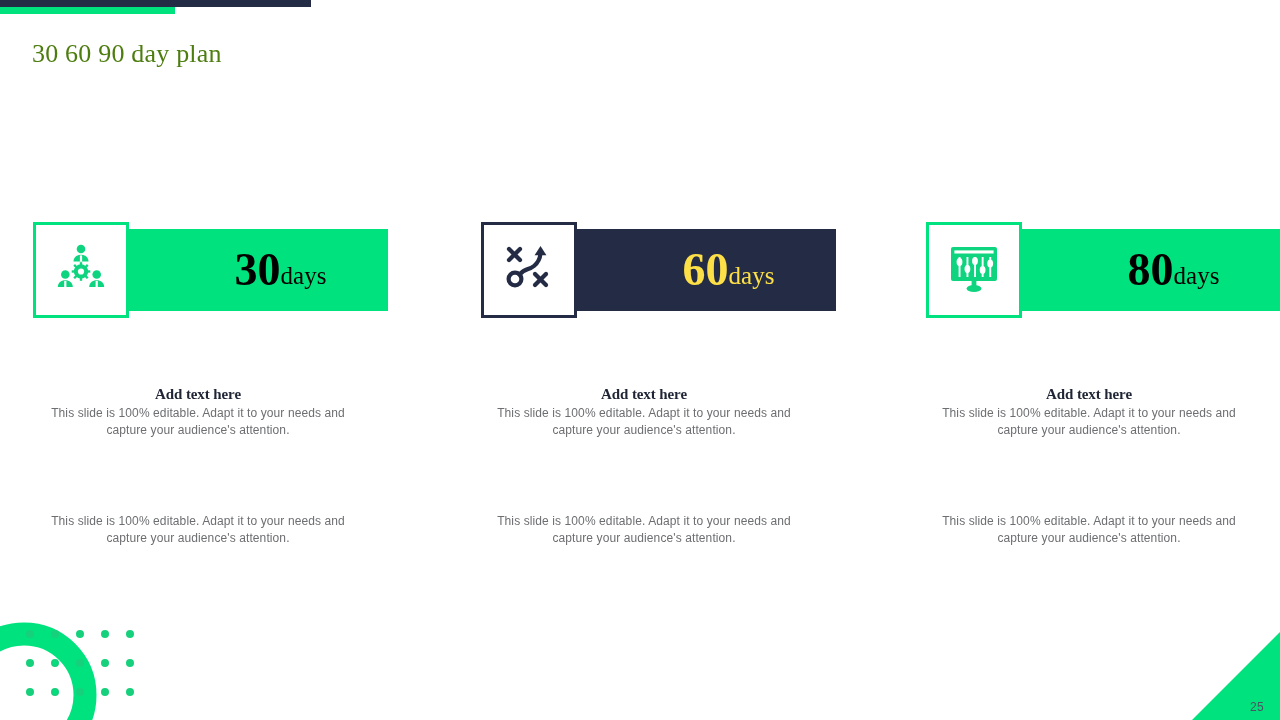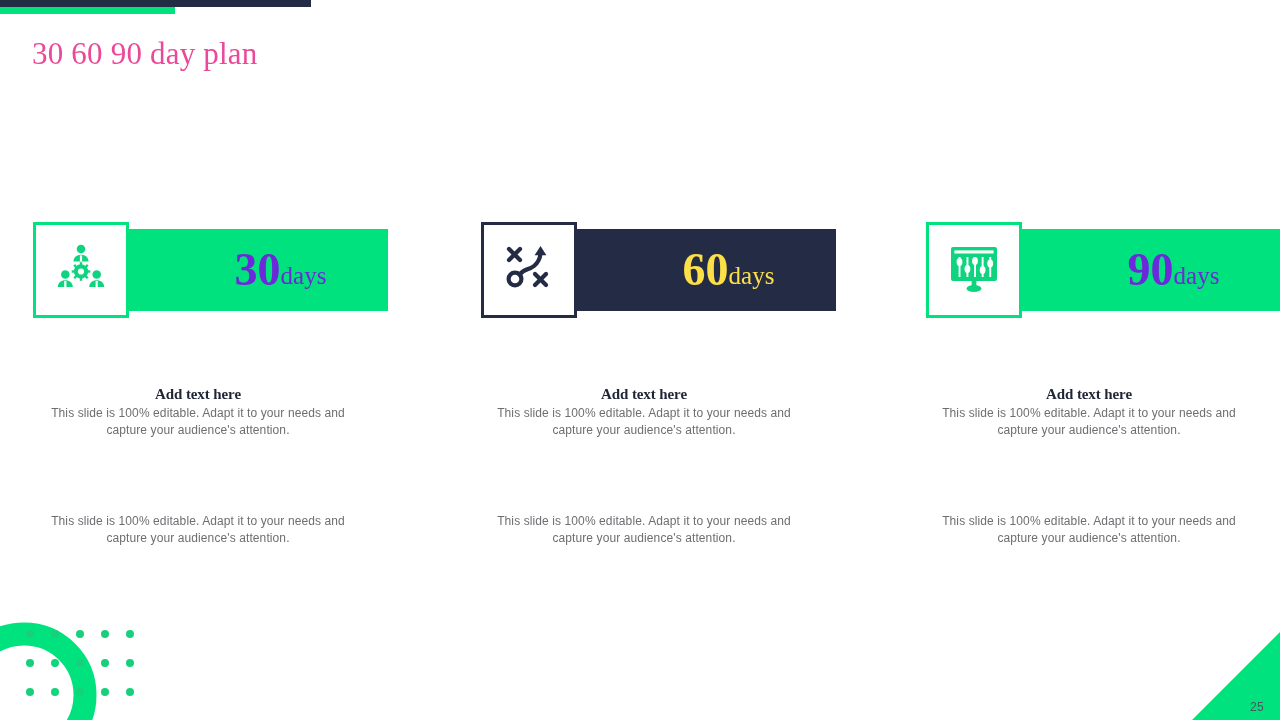--- a/index.html
+++ b/index.html
@@ -11,22 +11,22 @@
   .stage{position:absolute;inset:0;width:1280px;height:720px;}
 
   
   .topbar-navy{position:absolute;left:0;top:0;width:311px;height:7px;background:#242b44;}
   .topbar-green{position:absolute;left:0;top:7px;width:175px;height:7px;background:#00e27d;}
 
   
   .page-title{
     position:absolute;left:32px;top:33px;
     font-family:"Liberation Serif", serif;
-    font-size:31px;line-height:42px;font-weight:400;
-    color:#ec4899;letter-spacing:.2px;white-space:nowrap;
+    font-size:26px;line-height:42px;font-weight:400;
+    color:#4d7c0f;letter-spacing:.2px;white-space:nowrap;
   }
 
   
   .card{position:absolute;top:222px;height:96px;}
   .card .banner{
     position:absolute;left:68px;top:7px;width:287px;height:82px;
   }
   .card .iconbox{
     position:absolute;left:0;top:0;width:96px;height:96px;
     background:#ffffff;box-sizing:border-box;
@@ -42,21 +42,21 @@
     font-size:46px;font-weight:700;line-height:1;
   }
   .unit{
     font-family:"Liberation Serif", serif;
     font-size:25px;font-weight:400;line-height:1;
     position:relative;top:5px;
   }
   
   .card.green .banner{background:#00e27d;}
   .card.green .iconbox{border:3px solid #00e27d;}
-  .card.green .num,.card.green .unit{color:#6d28d9;}
+  .card.green .num,.card.green .unit{color:#000000;}
   
   .card.navy .banner{background:#242b44;}
   .card.navy .iconbox{border:3px solid #242b44;}
   .card.navy .num,.card.navy .unit{color:#fde047;}
 
   
   .connector{position:absolute;top:316px;left:0;width:1280px;height:110px;pointer-events:none;}
 
   
   .txtcol{position:absolute;width:300px;text-align:center;}
@@ -194,21 +194,21 @@
     <div class="heading">Add text here</div>
     <p class="para">This slide is 100% editable. Adapt it to your needs and capture your audience's attention.</p>
   </div>
   <div class="txtcol block2" style="left:494px;">
     <p class="para2">This slide is 100% editable. Adapt it to your needs and capture your audience's attention.</p>
   </div>
 
   <div class="card green" style="left:926px;">
     <div class="banner">
       <div class="banner-text">
-        <span class="num">90</span>
+        <span class="num">80</span>
         <span class="unit">days</span>
       </div>
     </div>
     <div class="iconbox">
       <span>
         <svg width="54" height="54" viewBox="0 0 54 54" fill="none">
           <rect x="4" y="6" width="46" height="34" rx="2" fill="#0fd47f"></rect>
           <rect x="7.4" y="9.4" width="39.2" height="3.1" fill="#ffffff"></rect>
           <g fill="#ffffff">
             <rect x="11.6" y="16" width="1.9" height="20"></rect>

